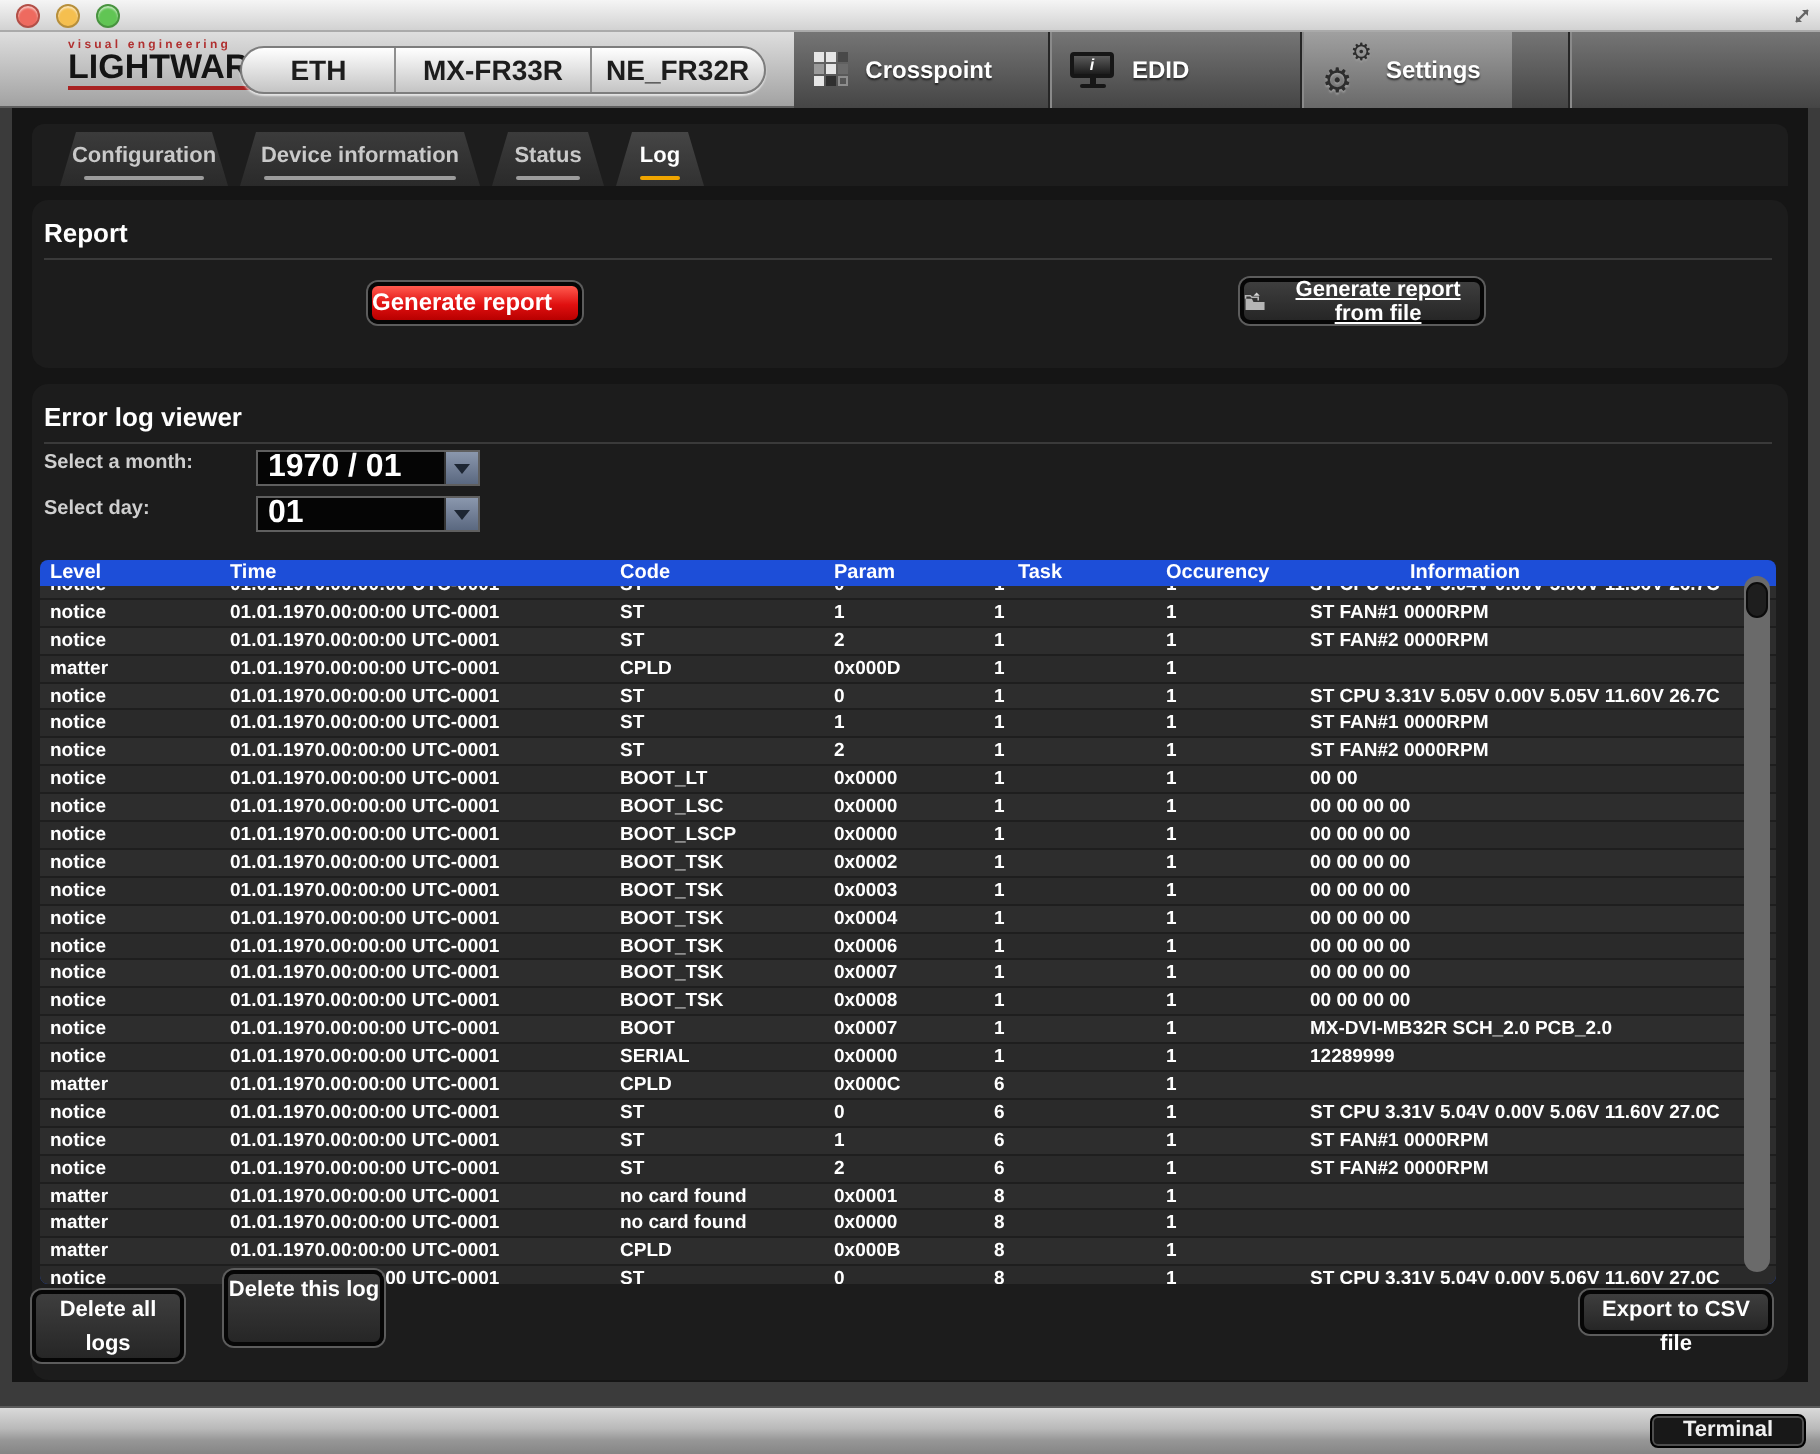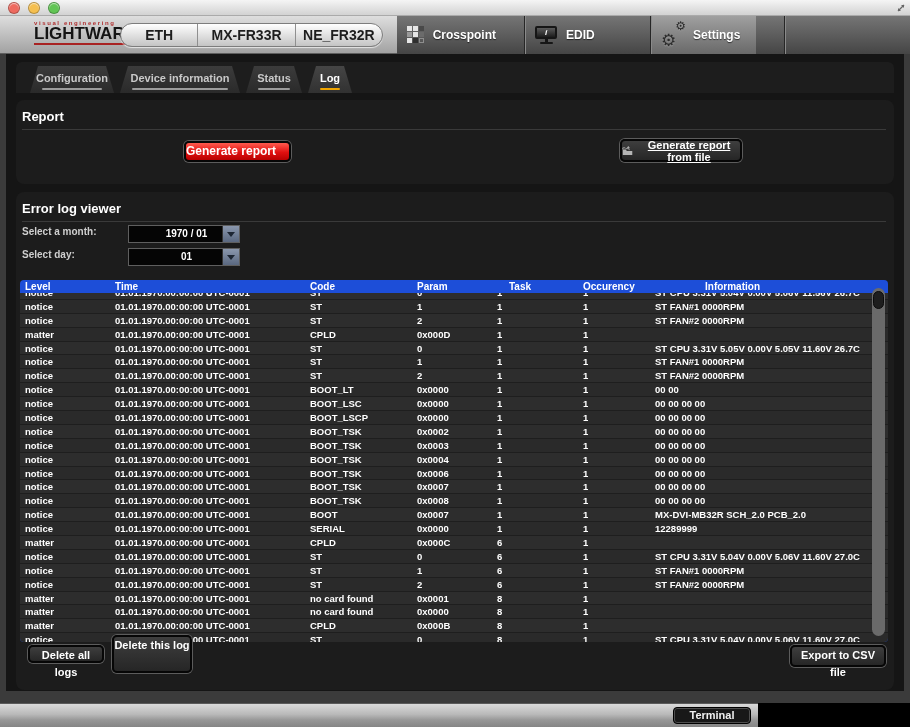--- a/index.html
+++ b/index.html
@@ -101,21 +101,21 @@
     color:#fff; font-size:12px; font-weight:bold; text-align:left; line-height:16px; }
   .dark-btn { background:linear-gradient(180deg,#3e3e3e,#262626);
     border:2px solid #060606; border-radius:5px; box-shadow:0 0 0 1px #5c5c5c;
     color:#fff; font-size:11px; font-weight:bold; text-align:center; }
   .from-file-btn { position:absolute; left:604px; top:39px; width:122px; height:23px;
     display:flex; align-items:center; justify-content:center; gap:5px; font-size:11px;text-decoration:underline; }
 
   .field-label { position:absolute; left:6px; font-size:10px; font-weight:bold; color:#cfcfcf; }
   .dropdown { position:absolute; left:112px; width:112px; height:18px;
     background:#050505; border:1px solid #5f5f5f; }
-  .dd-value { font-size:10px; font-weight:bold; color:#fff; padding-left:5px; line-height:16px;text-align:center; }
+  .dd-value { font-size:16px; font-weight:bold; color:#fff; padding-left:5px; line-height:16px; }
   .dd-arrow { position:absolute; right:0; top:0; width:17px; height:100%;
     background:linear-gradient(180deg,#8a97ad,#5a6880); border-left:1px solid #333; }
   .dd-arrow::after { content:""; position:absolute; left:4px; top:6px;
     border-left:4px solid transparent; border-right:4px solid transparent; border-top:5px solid #1d2633; }
 
   
   .log-table { position:absolute; left:4px; top:88px; width:868px; height:362px;
     background:#1d4ed8; border-radius:4px; overflow:hidden; }
   .log-header { position:absolute; left:0; right:0; top:0; height:13px; z-index:2;
     display:grid; grid-template-columns:90px 195px 107px 80px 86px 72px 1fr; padding-left:5px; }
@@ -125,26 +125,26 @@
   .lrow { display:grid; grid-template-columns:90px 195px 107px 80px 86px 72px 1fr;
     padding-left:5px; height:13.9px; background:#2d2d2d; border-bottom:1px solid #1e1e1e; }
   .lrow:nth-child(even){ background:#2a2a2a; }
   .lrow:first-child { margin-top:-7px; }
   .lc { font-size:9.5px; font-weight:bold; color:#fff; line-height:13px; white-space:nowrap; overflow:hidden; }
   .sb-track { position:absolute; right:3px; top:8px; bottom:6px; width:13px;
     background:#6a6a6a; border-radius:7px; z-index:3; }
   .sb-thumb { position:absolute; left:1px; top:3px; width:11px; height:18px;
     background:#1e1e1e; border:1px solid #0b0b0b; border-radius:9px; }
 
-  .delete-all-btn { position:absolute; left:12px; top:453px; width:76px; height:18px; line-height:17px; }
+  .delete-all-btn { position:absolute; left:0; top:453px; width:76px; height:36px; line-height:17px; }
   .delete-this-btn { position:absolute; left:96px; top:443px; width:80px; height:38px; line-height:17px; }
   .export-btn { position:absolute; right:8px; top:453px; width:96px; height:22px; line-height:17px; }
 
   
-  .statusbar { position:absolute; left:0; top:703px; width:758px; height:24px;
+  .statusbar { position:absolute; left:0; top:703px; width:910px; height:24px;
     background:linear-gradient(180deg,#dadada 0%,#b9b9b9 45%,#979797 70%,#858585 100%);
     border-top:1px solid #5a5a5a; }
   .terminal-btn { position:absolute; right:7px; top:3px; width:78px; height:17px;
     background:#181818; border:1px solid #000; box-shadow:inset 0 0 0 1px #4e4e4e;
     border-radius:4px; color:#f0f0f0; font-size:11px; font-weight:bold;
     text-align:center; line-height:15px; }
 </style>
 </head>
 <body>
 

